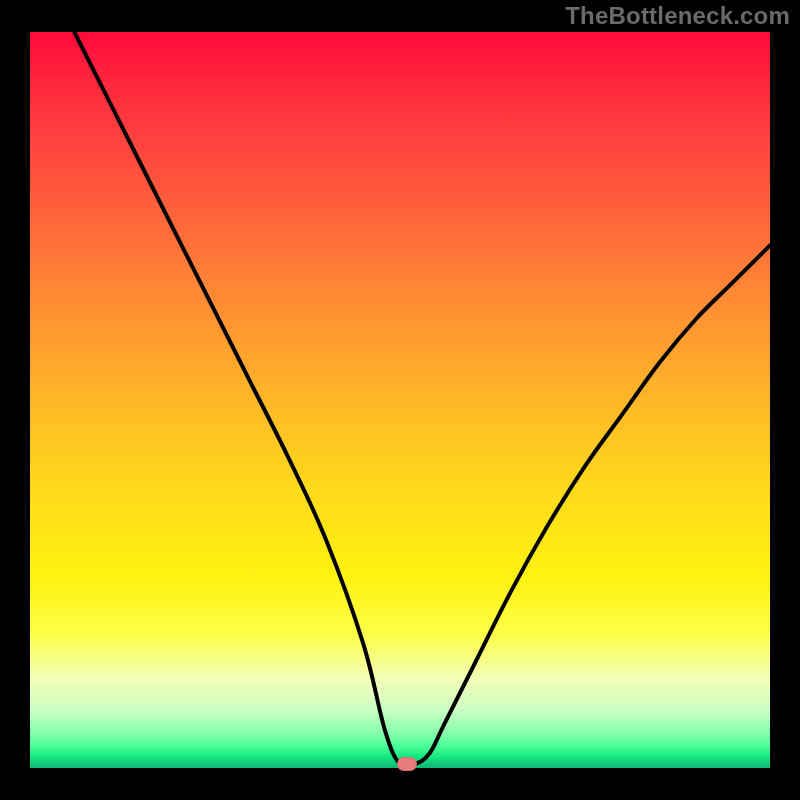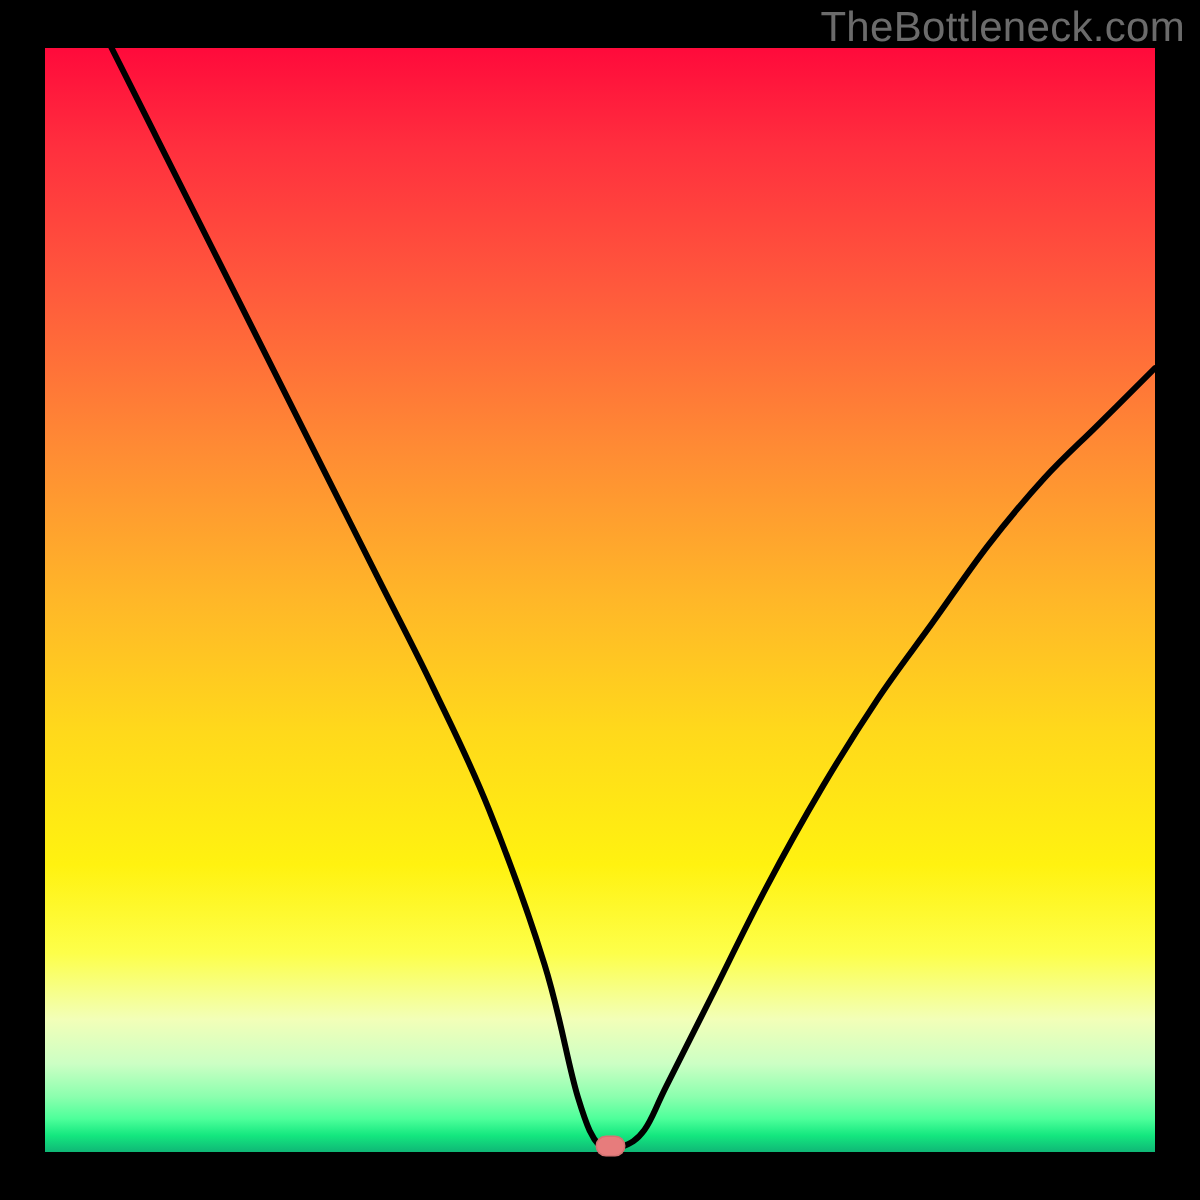--- a/index.html
+++ b/index.html
@@ -15,22 +15,22 @@
     position: relative;
     width: 800px;
     height: 800px;
     background: #000;
   }
   .attr {
     position: absolute;
     top: 2px;
     right: 10px;
     color: #6b6b6b;
-    font-size: 28px;
-    font-weight: 400;
+    font-size: 24px;
+    font-weight: 700;
     letter-spacing: 0.2px;
     user-select: none;
     text-align: center;
   }
   .plot {
     position: absolute;
     left: 30px;
     top: 32px;
     width: 740px;
     height: 736px;

